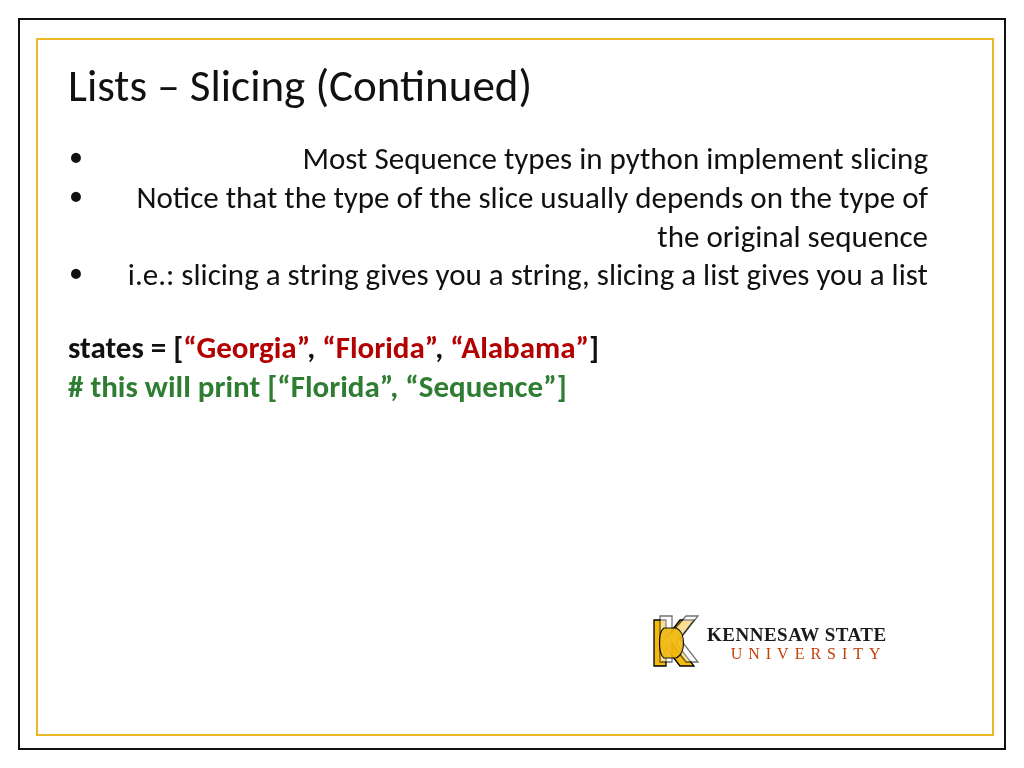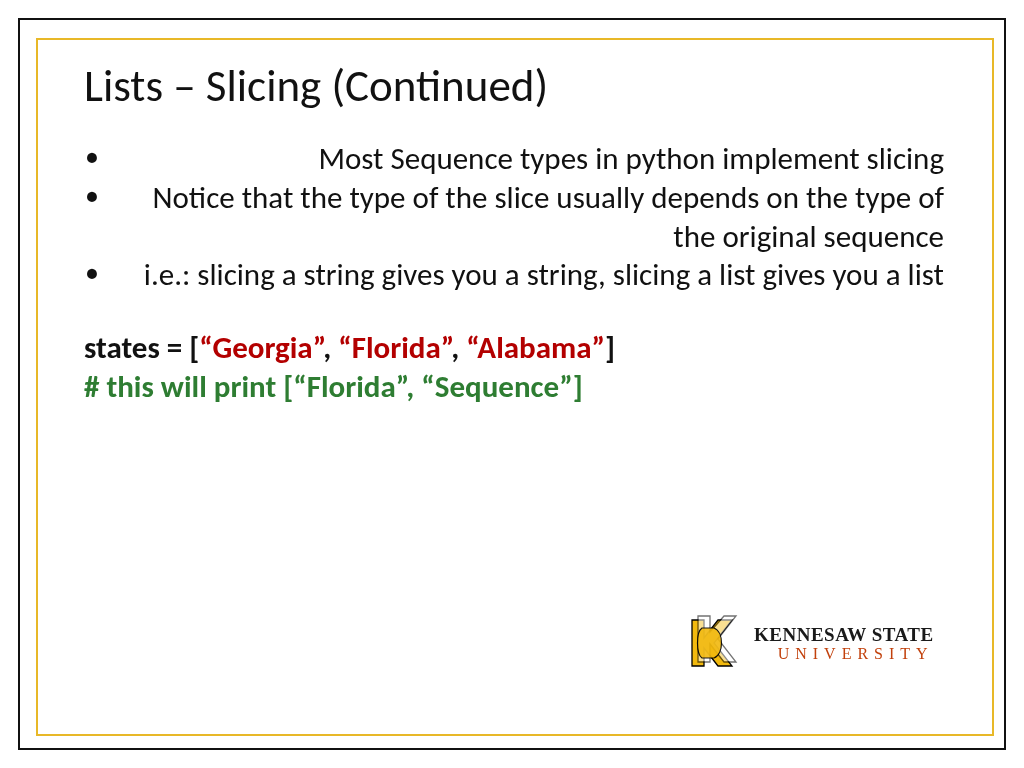--- a/index.html
+++ b/index.html
@@ -15,21 +15,21 @@
     position: absolute;
     top: 38px; left: 36px;
     width: 958px; height: 698px;
     border: 2px solid #e8b828;
     background: transparent;
     pointer-events: none;
   }
   .content {
     position: absolute;
     top: 58px;
-    left: 84px;
+    left: 68px;
     width: 860px;
   }
   .title {
     font-size: 45px;
     font-weight: 400;
     color: #111;
     margin-bottom: 26px;
     letter-spacing: 0px;
   }
   .bullets {
@@ -55,26 +55,26 @@
   .code-block {
     font-size: 31px;
     line-height: 1.25;
     color: #111;
     font-weight: bold;
   }
   .str { color: #b30000; }
   .comment { color: #2e7d32; }
   .logo-area {
     position: absolute;
-    left: 684px;
+    left: 646px;
     top: 614px;
     width: 300px;
     display: flex;
     align-items: center;
-    gap: 14px;
+    gap: 5px;
   }
   .ks-logo {
     width: 56px; height: 58px;
     position: relative;
     flex-shrink: 0;
   }
   .logo-text {
     display: flex; flex-direction: column;
     line-height: 1;
   }

